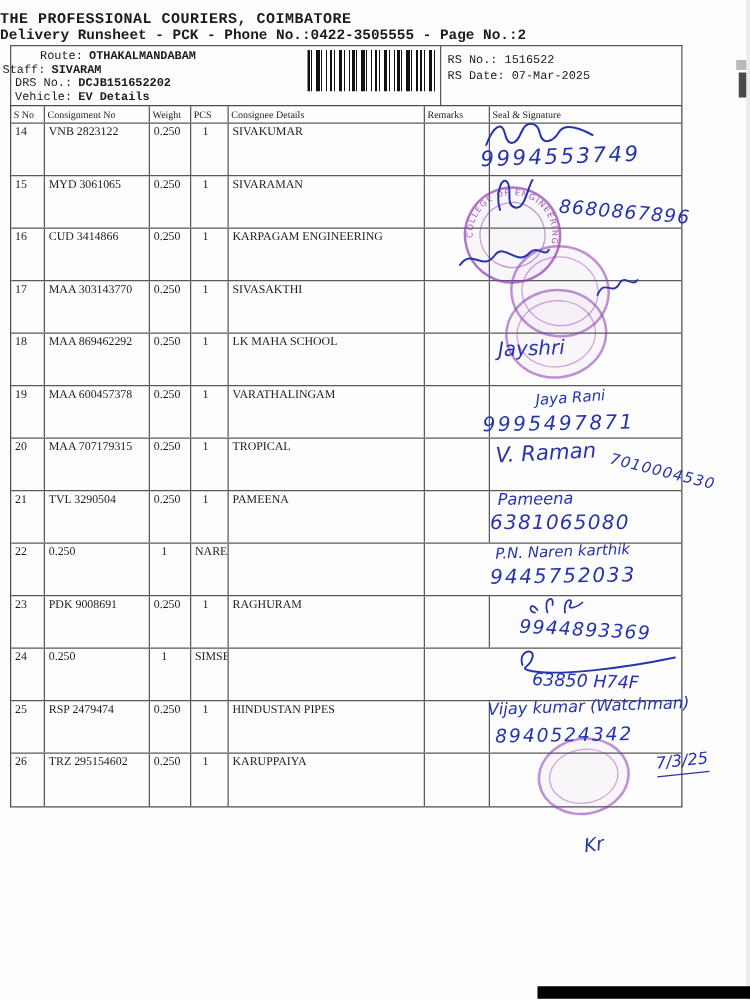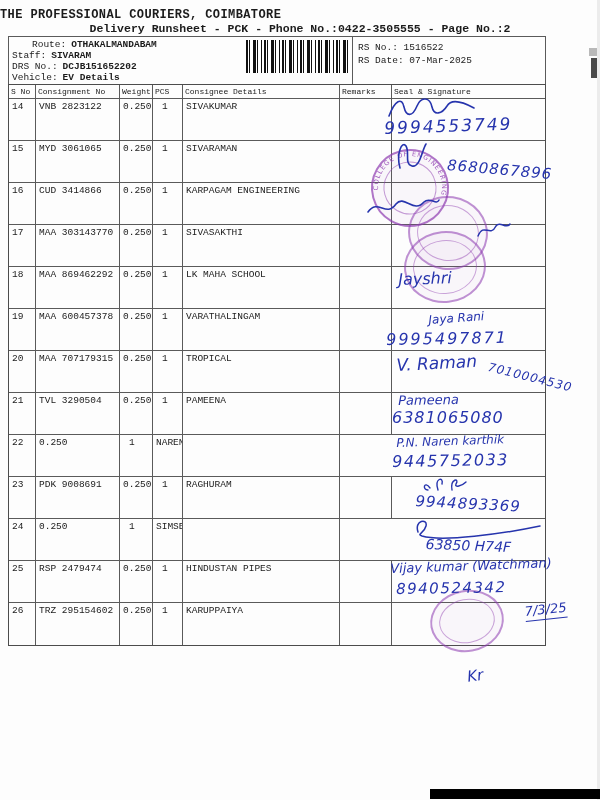--- a/index.html
+++ b/index.html
@@ -2,38 +2,38 @@
 <html><head>
 <meta charset="utf-8">
 <style>
   * { margin:0; padding:0; box-sizing:border-box; }
   html,body { width:600px; }
   body { font-family:"Liberation Mono","DejaVu Sans Mono",monospace; background:#ffffff; }
   .page { position:relative; width:600px; height:800px; background:#fdfdfd; overflow:hidden; color:#1b1b1b; }
 
   .title { position:absolute; top:8px; left:0; width:600px; text-align:left;
            font-weight:bold; font-size:12px; letter-spacing:0.4px; }
-  .subtitle { position:absolute; top:22px; left:0; width:600px; text-align:center;
+  .subtitle { position:absolute; top:22px; left:0; width:600px; 
            font-weight:bold; font-size:11.5px; }
 
   .hline { position:absolute; height:1px; background:#5a5a5a; }
   .vline { position:absolute; width:1px; background:#5a5a5a; }
 
   .info-line { position:absolute; font-size:9.5px; white-space:nowrap; }
   .info-line .iv { margin-left:5px; font-weight:bold; }
 
   .barcode { position:absolute; left:246px; top:40px; width:104px; height:33px;
     background:repeating-linear-gradient(90deg,
       #111 0 2px,#fff 2px 3px,#111 3px 4px,#fff 4px 7px,
       #111 7px 10px,#fff 10px 11px,#111 11px 12px,#fff 12px 15px,
       #111 15px 16px,#fff 16px 18px); }
 
   .tbl { position:absolute; left:8px; top:84px; width:538px; border:1px solid #4c4c4c; background:transparent; }
   .row { display:grid; grid-template-columns:27px 84px 33px 30px 157px 52px 153px;
-         border-bottom:1px solid #5a5a5a; }
+         border-bottom:1px solid #5a5a5a;font-family:Liberation Serif, serif; }
   .row > div { border-right:1px solid #5a5a5a; padding:2px 3px 0 3px; font-size:9.5px;
                overflow:hidden; white-space:nowrap; }
   .row > div:last-child { border-right:none; }
   .hrow { height:14px; }
   .hrow > div { font-size:8px; padding:2px 2px 0 2px; }
   .drow { height:42px; }
   .tbody .drow:last-child { border-bottom:none; }
   .c-pcs { padding-left:9px !important; }
 
   .hw { position:absolute; color:#2634ad; font-family:"DejaVu Sans",sans-serif;
@@ -59,21 +59,21 @@
   <div class="subtitle">Delivery Runsheet - PCK - Phone No.:0422-3505555 - Page No.:2</div>
 
   <div class="hline" style="left:8px; top:36px; width:538px;"></div>
   <div class="vline" style="left:8px; top:36px; height:48px;"></div>
   <div class="vline" style="left:545px; top:36px; height:48px;"></div>
   <div class="vline" style="left:352px; top:36px; height:48px;"></div>
 
   <div class="info-line" style="left:12px; top:39px;padding-left:20px;">
     <span>Route:</span><span class="iv">OTHAKALMANDABAM</span>
   </div>
-  <div class="info-line" style="left:12px; top:50px;text-align:center;">
+  <div class="info-line" style="left:2px; top:50px;text-align:center;">
     <span>Staff:</span><span class="iv">SIVARAM</span>
   </div>
   <div class="info-line" style="left:12px; top:61px;">
     <span>DRS No.:</span><span class="iv">DCJB151652202</span>
   </div>
   <div class="info-line" style="left:12px; top:72px;">
     <span>Vehicle:</span><span class="iv">EV Details</span>
   </div>
 
   <div class="barcode"></div>

